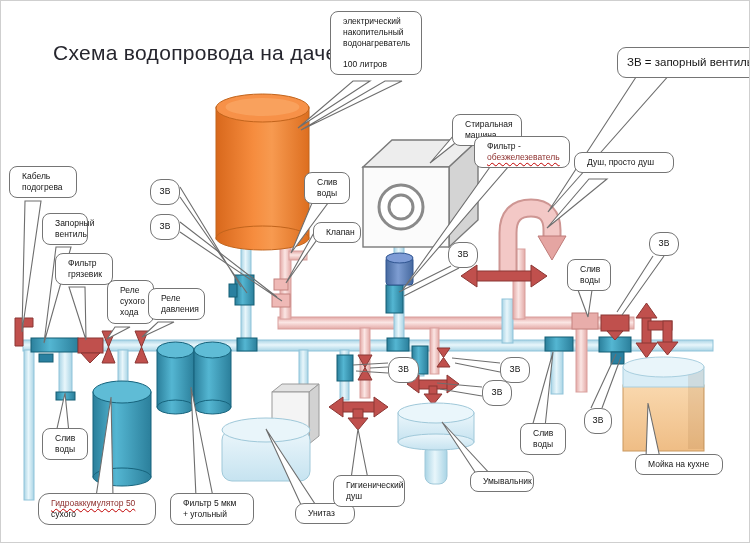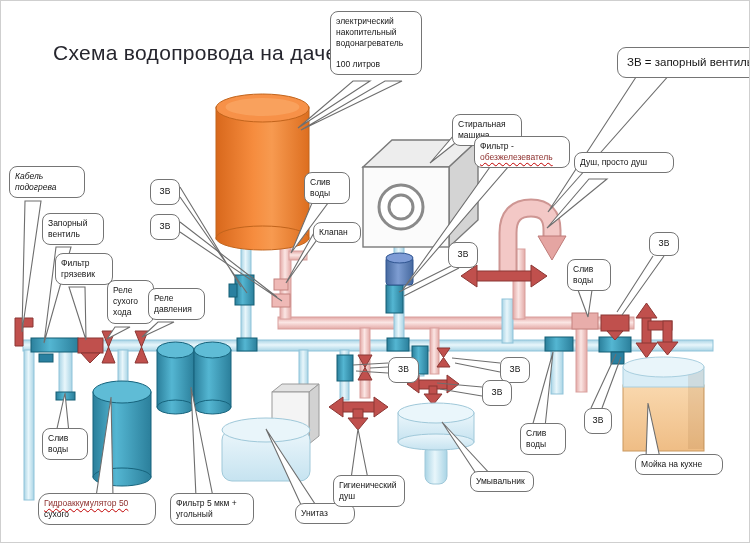--- a/index.html
+++ b/index.html
@@ -10,24 +10,24 @@
   }
   .stage svg{position:absolute;left:0;top:0;}
   svg.pipes{z-index:1;}
   svg.leads{z-index:3;pointer-events:none;}
   .title{
     position:absolute;z-index:4;font-size:21px;color:#26262e;
     letter-spacing:.3px;font-weight:500;white-space:nowrap;
   }
   .co{
     position:absolute;z-index:4;background:#fff;border:1.4px solid #757575;
-    border-radius:8px;padding:4px 5px;font-size:8.5px;line-height:1.32;
+    border-radius:8px;padding:4px 12px;font-size:8.5px;line-height:1.32;
     color:#151515;box-sizing:border-box;
   }
-  .co.zv{display:flex;align-items:center;justify-content:center;padding:0;}
+  .co.zv{display:flex;align-items:center;justify-content:center;padding:0;border-radius:11px;}
   .co.legend{font-size:11.5px;padding:7px 9px;border-radius:9px;white-space:nowrap;}
   .co .gap{display:block;height:9px;}
   .red-u{
     color:#8d2f2d;
     text-decoration:underline wavy #c00000 1px;
     text-underline-offset:2px;
   }
   .blk{display:block;}
 </style>
 </head>
@@ -281,22 +281,22 @@
 
   <div class="co" style="left:451px;top:83px;width:70px;margin-top:30px;">Стиральная машина</div>
 
   <div class="co" style="left:473px;top:135px;width:96px;">
     <span class="blk">Фильтр -</span>
     <span class="blk red-u">обезжелезеватель</span>
   </div>
 
   <div class="co" style="left:573px;top:151px;width:100px;">Душ, просто душ</div>
 
-  <div class="co" style="left:8px;top:165px;width:76px;font-style:italic;">Кабель подогрева</div>
-  <div class="co" style="left:41px;top:212px;width:62px;">Запорный вентиль</div>
+  <div class="co" style="left:8px;top:165px;width:68px;">Кабель подогрева</div>
+  <div class="co" style="left:41px;top:212px;width:46px;">Запорный вентиль</div>
   <div class="co" style="left:106px;top:279px;width:47px;">Реле сухого хода</div>
   <div class="co" style="left:54px;top:252px;width:58px;">Фильтр грязевик</div>
   <div class="co" style="left:147px;top:287px;width:57px;">Реле давления</div>
 
   <div class="co zv" style="left:149px;top:178px;width:30px;height:26px;">ЗВ</div>
   <div class="co zv" style="left:149px;top:213px;width:30px;height:26px;">ЗВ</div>
 
   <div class="co" style="left:303px;top:171px;width:46px;">Слив воды</div>
   <div class="co" style="left:312px;top:221px;width:48px;">Клапан</div>
 

